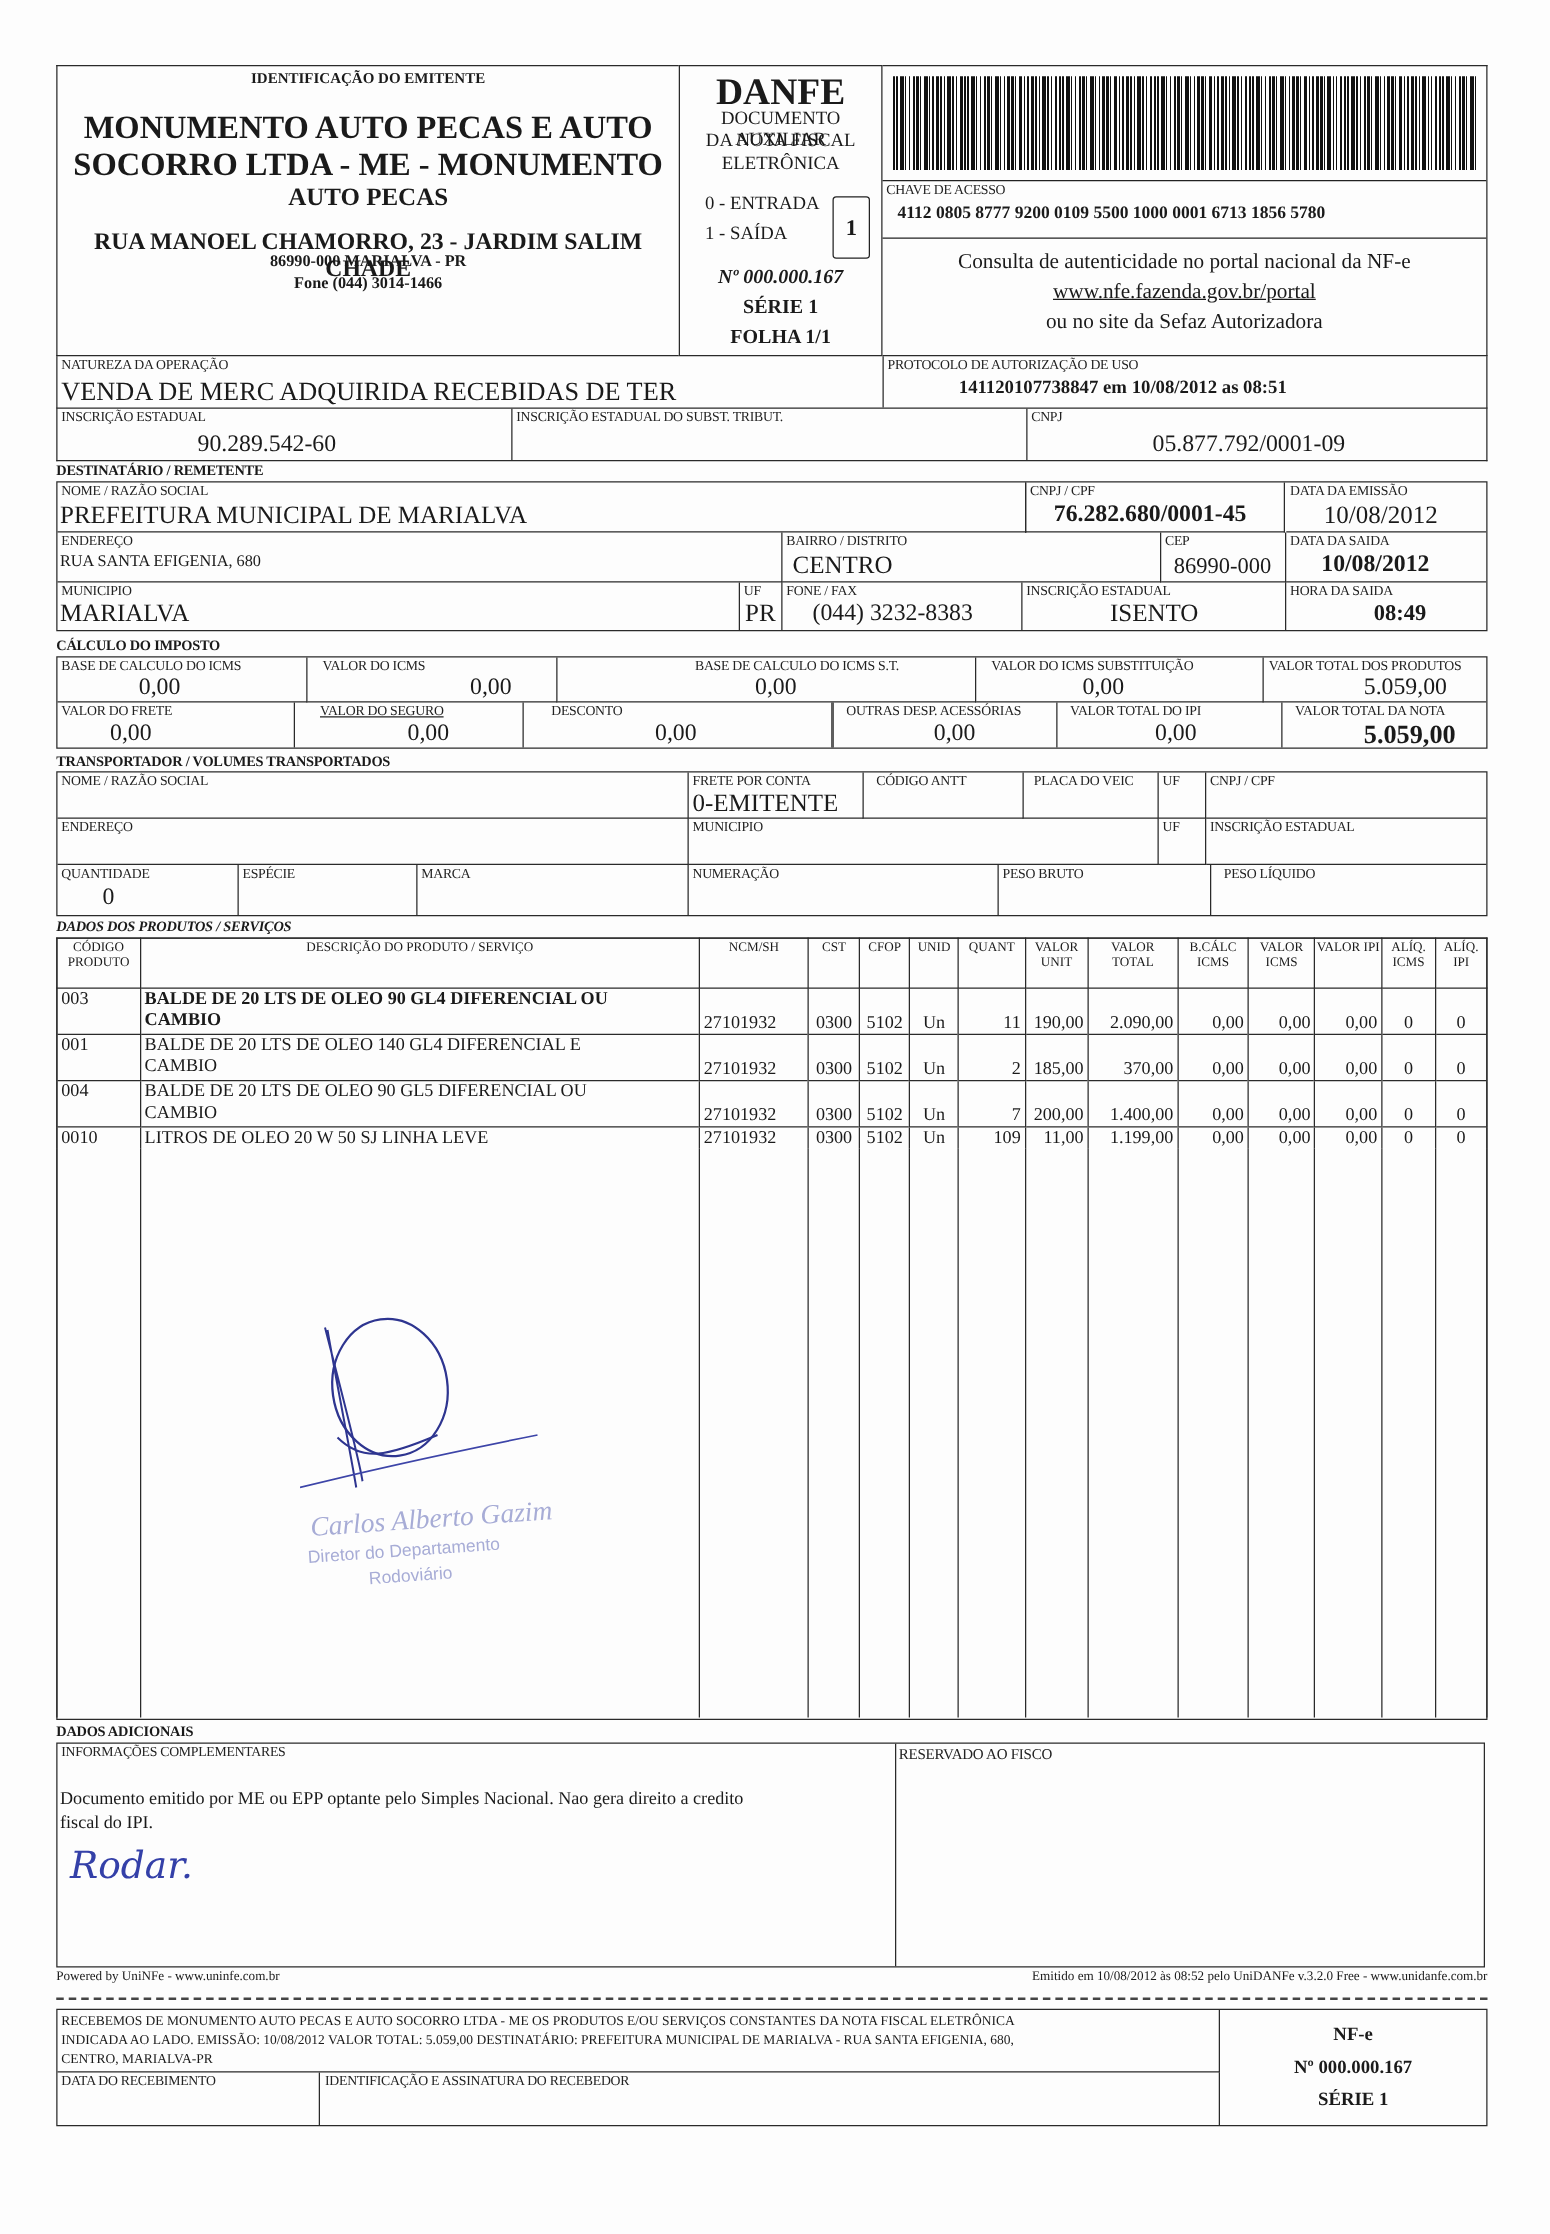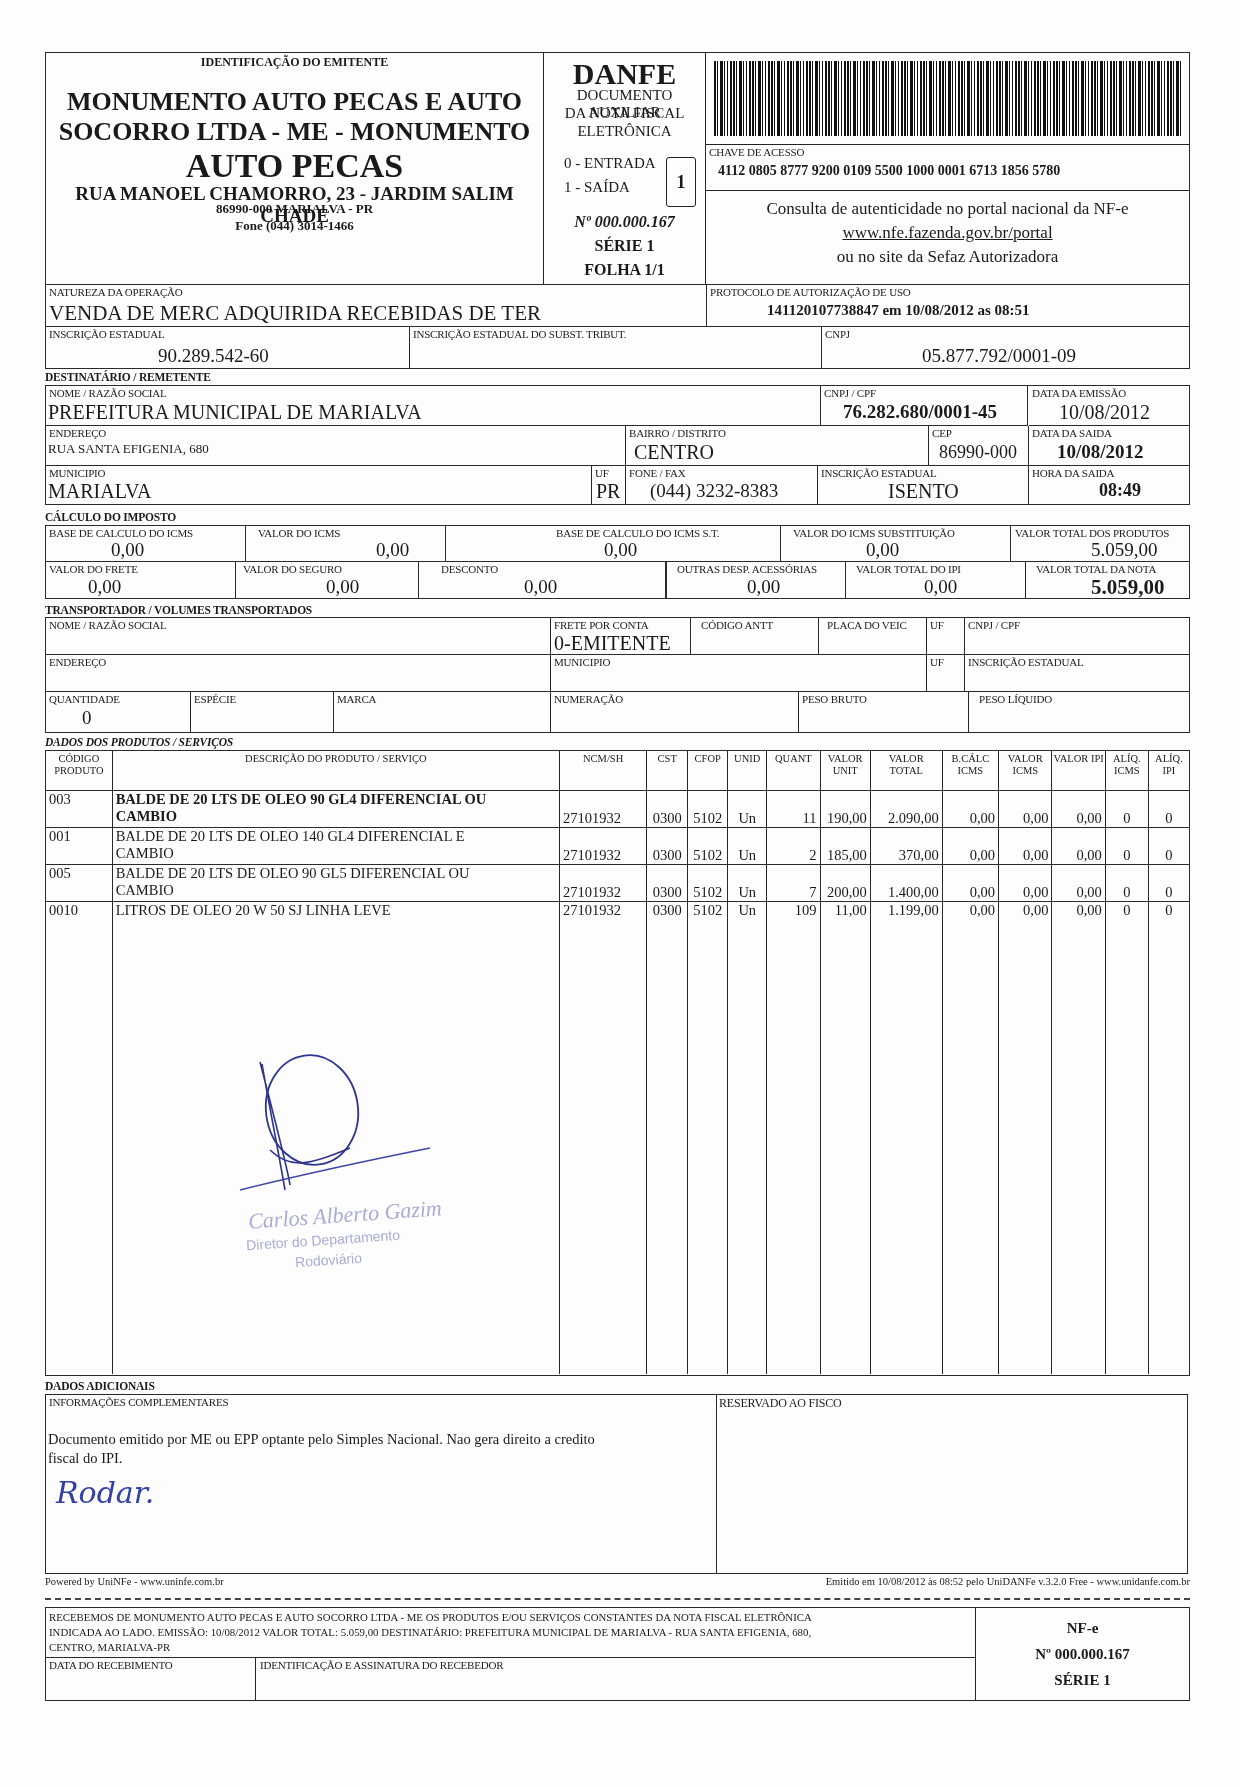--- a/index.html
+++ b/index.html
@@ -24,21 +24,21 @@
   .dash { position: absolute; border-top: 2px dashed #444; }
   .small { font-size: 10.5px; }
 </style>
 </head>
 <body>
 
 <div class="box" style="left:45px;top:52px;width:498px;height:233px;border-right:none;">
   <div class="abs center small b" style="left:0;right:0;top:2px;font-size:12px;">IDENTIFICAÇÃO DO EMITENTE</div>
   <div class="abs center b" style="left:0;right:0;top:34px;font-size:26px;">MONUMENTO AUTO  PECAS E AUTO</div>
   <div class="abs center b" style="left:0;right:0;top:64px;font-size:26px;">SOCORRO LTDA - ME - MONUMENTO</div>
-  <div class="abs center b" style="left:0;right:0;top:94px;font-size:34px;">AUTO PECAS</div>
+  <div class="abs center b" style="left:0;right:0;top:94px;font-size:20px;">AUTO PECAS</div>
   <div class="abs center b" style="left:0;right:0;top:130px;font-size:19px;">RUA MANOEL CHAMORRO, 23 - JARDIM SALIM CHADE</div>
   <div class="abs center b" style="left:0;right:0;top:148px;font-size:13px;">86990-000 MARIALVA - PR</div>
   <div class="abs center b" style="left:0;right:0;top:165px;font-size:13px;">Fone (044) 3014-1466</div>
 </div>
 
 <div class="box" style="left:543px;top:52px;width:163px;height:233px;">
   <div class="abs center b" style="left:0;right:0;top:4px;font-size:30px;">DANFE</div>
   <div class="abs center" style="left:0;right:0;top:34px;font-size:15px;">DOCUMENTO AUXILIAR</div>
   <div class="abs center" style="left:0;right:0;top:52px;font-size:15px;">DA NOTA FISCAL</div>
   <div class="abs center" style="left:0;right:0;top:70px;font-size:15px;">ELETRÔNICA</div>
@@ -167,21 +167,21 @@
   <div class="abs" style="left:965px;top:0;right:0;height:36px;border-bottom:1.3px solid #2a2a2a;">
     <div class="lbl" style="left:4px;text-align:right;">VALOR TOTAL DOS PRODUTOS</div>
     <div class="val" style="left:80px;top:13px;">5.059,00</div>
   </div>
 
   <div class="cell" style="left:0;top:36px;width:190px;height:36px;border-bottom:none;">
     <div class="lbl">VALOR DO FRETE</div>
     <div class="val" style="left:42px;top:14px;">0,00</div>
   </div>
   <div class="cell" style="left:190px;top:36px;width:183px;height:36px;border-bottom:none;">
-    <div class="lbl" style="left:7px;">VALOR DO SEGURO</div>
+    <div class="lbl" style="left:20px;text-decoration:underline;">VALOR DO SEGURO</div>
     <div class="val" style="left:90px;top:14px;">0,00</div>
   </div>
   <div class="cell" style="left:373px;top:36px;width:247px;height:36px;border-bottom:none;">
     <div class="lbl" style="left:22px;">DESCONTO</div>
     <div class="val" style="left:105px;top:14px;">0,00</div>
   </div>
   <div class="cell" style="left:620px;top:36px;width:180px;height:36px;border-bottom:none;border-left:1.3px solid #2a2a2a;">
     <div class="lbl" style="left:10px;">OUTRAS DESP. ACESSÓRIAS</div>
     <div class="val" style="left:80px;top:14px;">0,00</div>
   </div>
@@ -322,21 +322,21 @@
       <td class="r">2</td>
       <td class="r">185,00</td>
       <td class="r">370,00</td>
       <td class="r">0,00</td>
       <td class="r">0,00</td>
       <td class="r">0,00</td>
       <td class="c">0</td>
       <td class="c">0</td>
     </tr>
     <tr class="item" style="height:37px;">
-      <td style="vertical-align:top">005</td>
+      <td style="vertical-align:top">004</td>
       <td style="vertical-align:top;line-height:17px;">
           <div>BALDE DE 20 LTS DE OLEO 90 GL5 DIFERENCIAL OU</div>
           <div>CAMBIO</div>
         </td>
       <td>27101932</td>
       <td class="c">0300</td>
       <td class="c">5102</td>
       <td class="c">Un</td>
       <td class="r">7</td>
       <td class="r">200,00</td>

